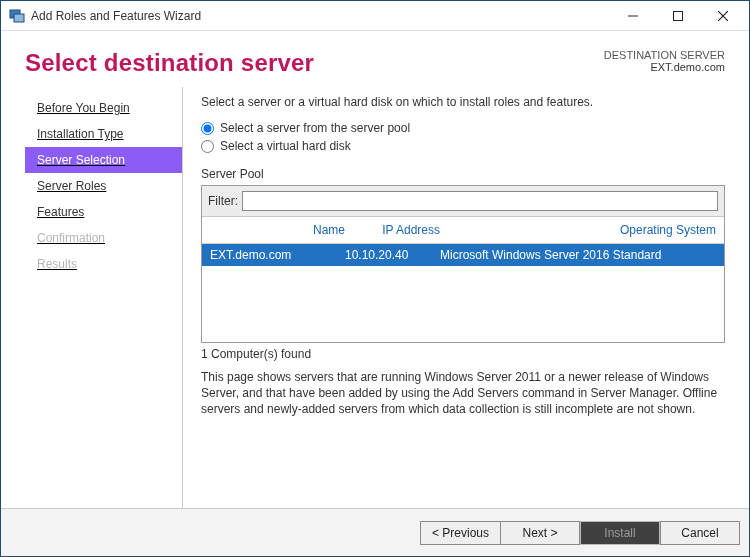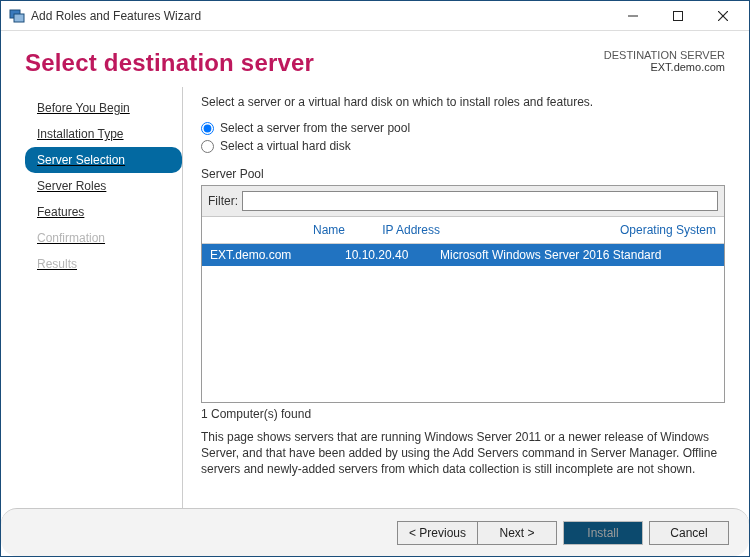--- a/index.html
+++ b/index.html
@@ -62,43 +62,42 @@
       flex-shrink: 0;
       text-decoration: underline;
     }
     .step {
       padding: 6px 12px;
       font-size: 12px;
       color: #333;
       cursor: default;
     }
     .step.active {
-      background: #0369a1;
+      background: #8b5cf6;
       color: #fff;
-      border-radius: 10px;
     }
     .step.disabled { color: #b5b5b5; }
     .content {
       flex: 1;
       padding: 8px 0 8px 18px;
       display: flex;
       flex-direction: column;
       min-height: 0;
       color: #333;
     }
     .instruction { font-size: 12px; margin-bottom: 12px; }
     .radio-row { display: flex; align-items: flex-end; margin-bottom: 4px; font-size: 12px;}
     .radio-row input { margin-right: 6px; }
     .pool-label { margin-top: 10px; font-size: 12px;}
     .pool-box {
       border: 1px solid #9a9a9a;
       margin-top: 4px;
       display: flex;
       flex-direction: column;
-      height: 218px;
+      height: 158px;
     }
     .filter-row {
       display: flex; align-items: center; padding: 5px 6px;
       border-bottom: 1px solid #c8c8c8;
       background: #ececec;
     }
     .filter-label { font-size: 12px; margin-right: 4px; }
     .filter-input {
       flex: 1; height: 20px; border: 1px solid #888; font-size: 12px;
       padding: 1px 4px; background: #fff;
@@ -120,35 +119,33 @@
     }
     .table-row .col-name, .table-row .col-ip, .table-row .col-os { color: #fff; }
     .found-text { font-size: 12px; margin-top: 4px; }
     .note-text { font-size: 12px; margin-top: 8px; line-height: 1.35; color: #333;}
     .footer {
       height: 48px;
       border-top: 1px solid #c8c8c8;
       display: flex;
       align-items: center;
       justify-content: flex-end;
-      padding: 0 20px;
-      gap: 6px;
+      padding: 0 9px;
       background: #f3f3f3;
-      border-radius: 16px;
     }
     .footer .spacer { flex: 1; }
     .btn {
       min-width: 80px; height: 24px;
       border: 1px solid #8a8a8a;
       background: #efefef;
       font-size: 12px; color: #222;
       padding: 0 10px;
       cursor: default;
     }
-    .btn:disabled { color: #9a9a9a; border-color: #bcbcbc; background: #0c4a6e;}
+    .btn:disabled { color: #9a9a9a; border-color: #bcbcbc; background: #404040;}
     .btn-group { display: flex; }
     .btn-group .btn:first-child { border-right: none; }
   </style>
 </head>
 <body>
 
 <div class="titlebar">
   <span class="app-icon">
     <svg width="16" height="16" viewBox="0 0 16 16">
       <rect x="1" y="2" width="10" height="8" fill="#3a7abd" stroke="#1a4d7a"></rect>

